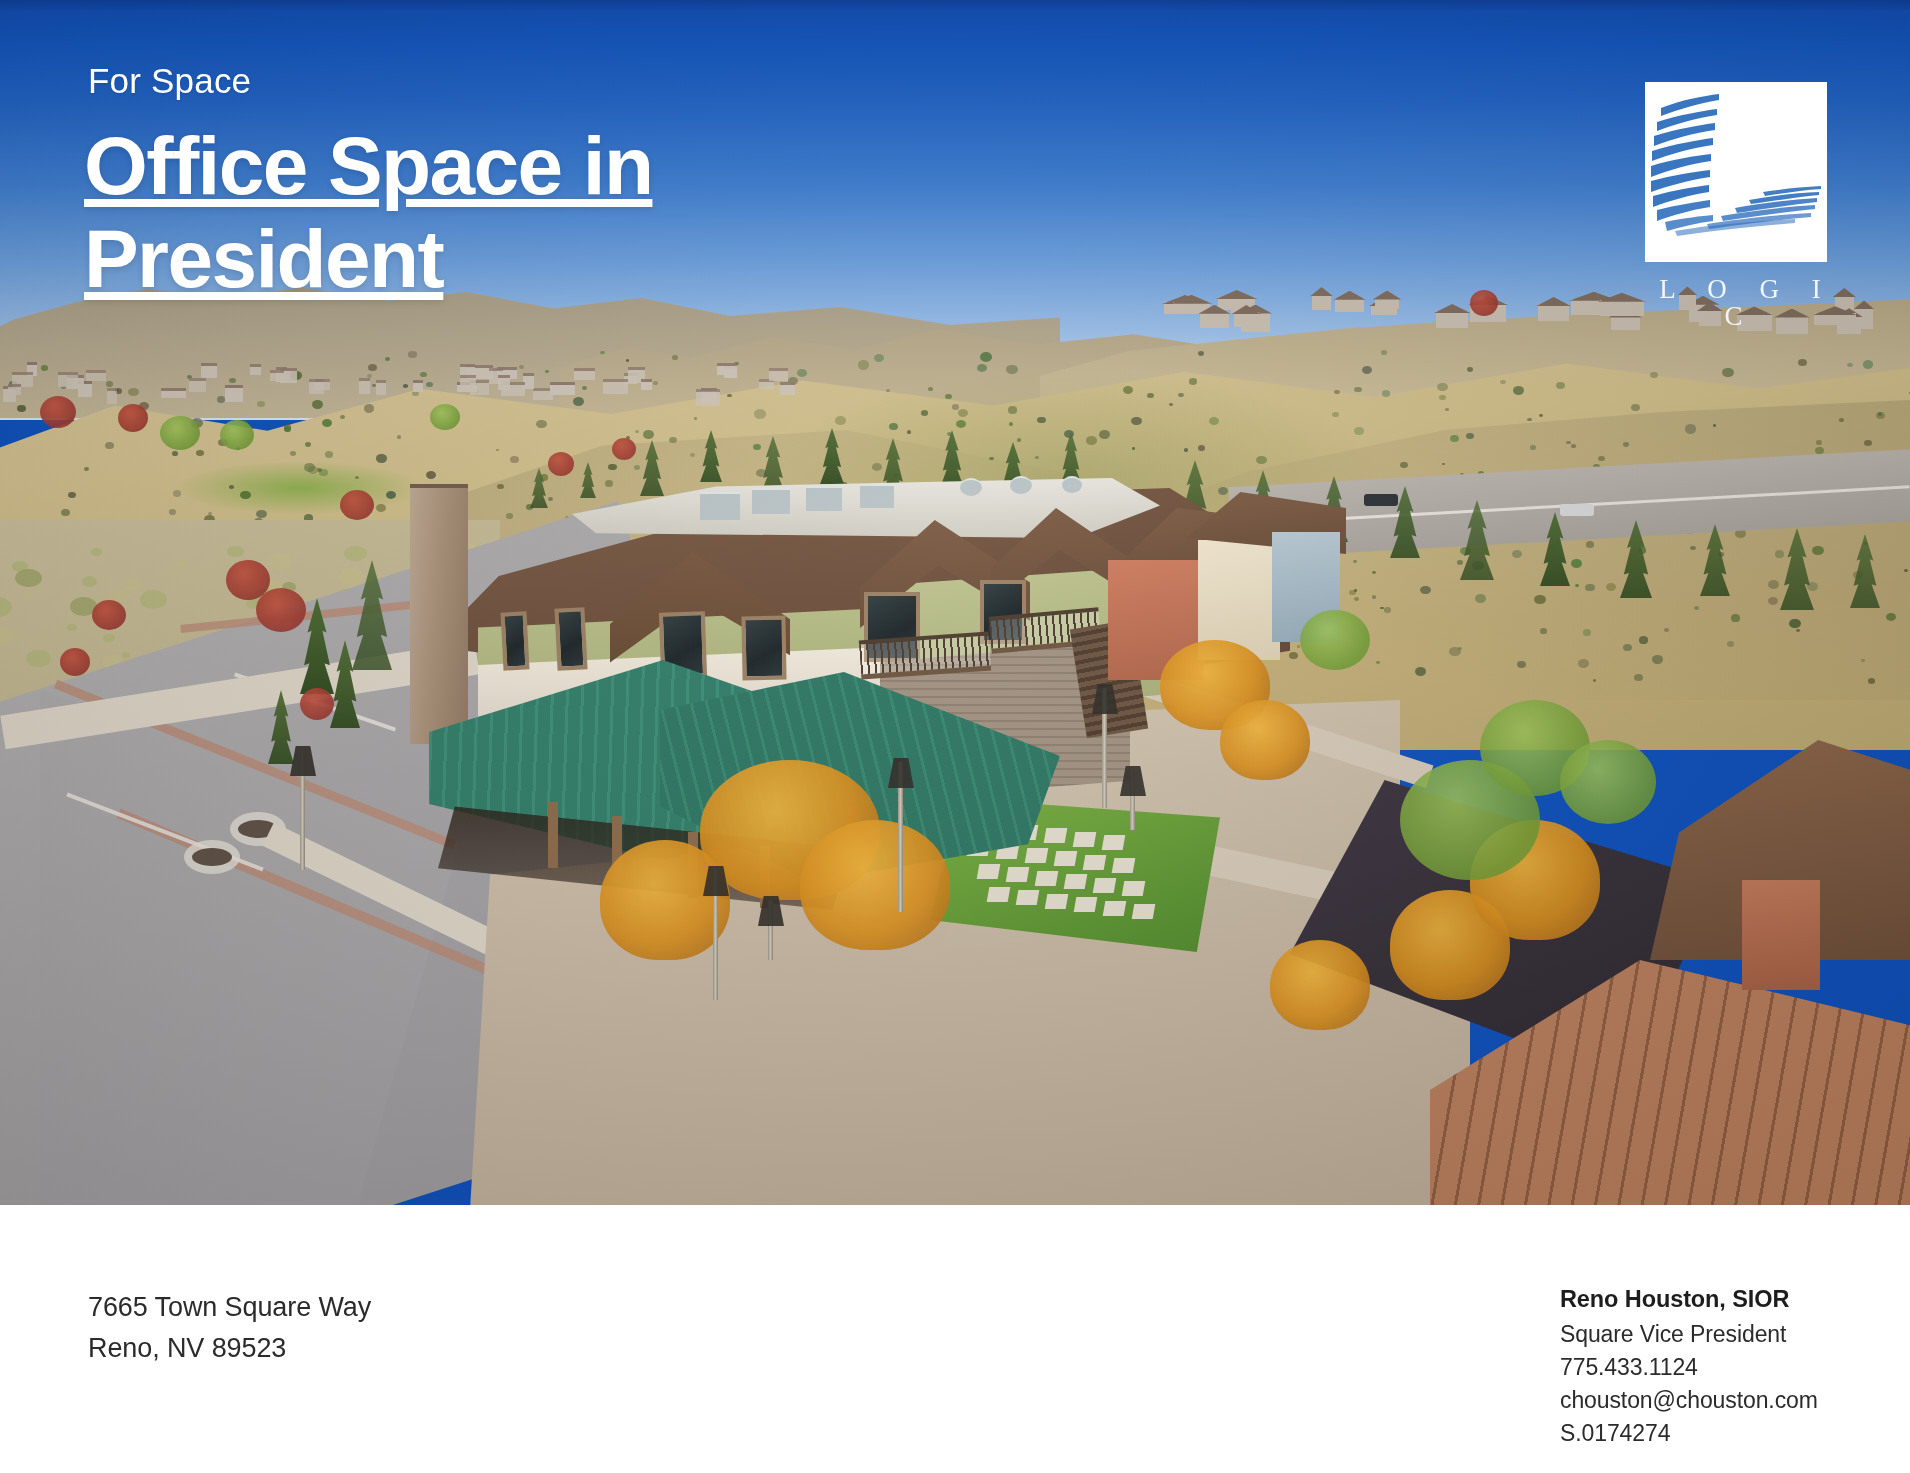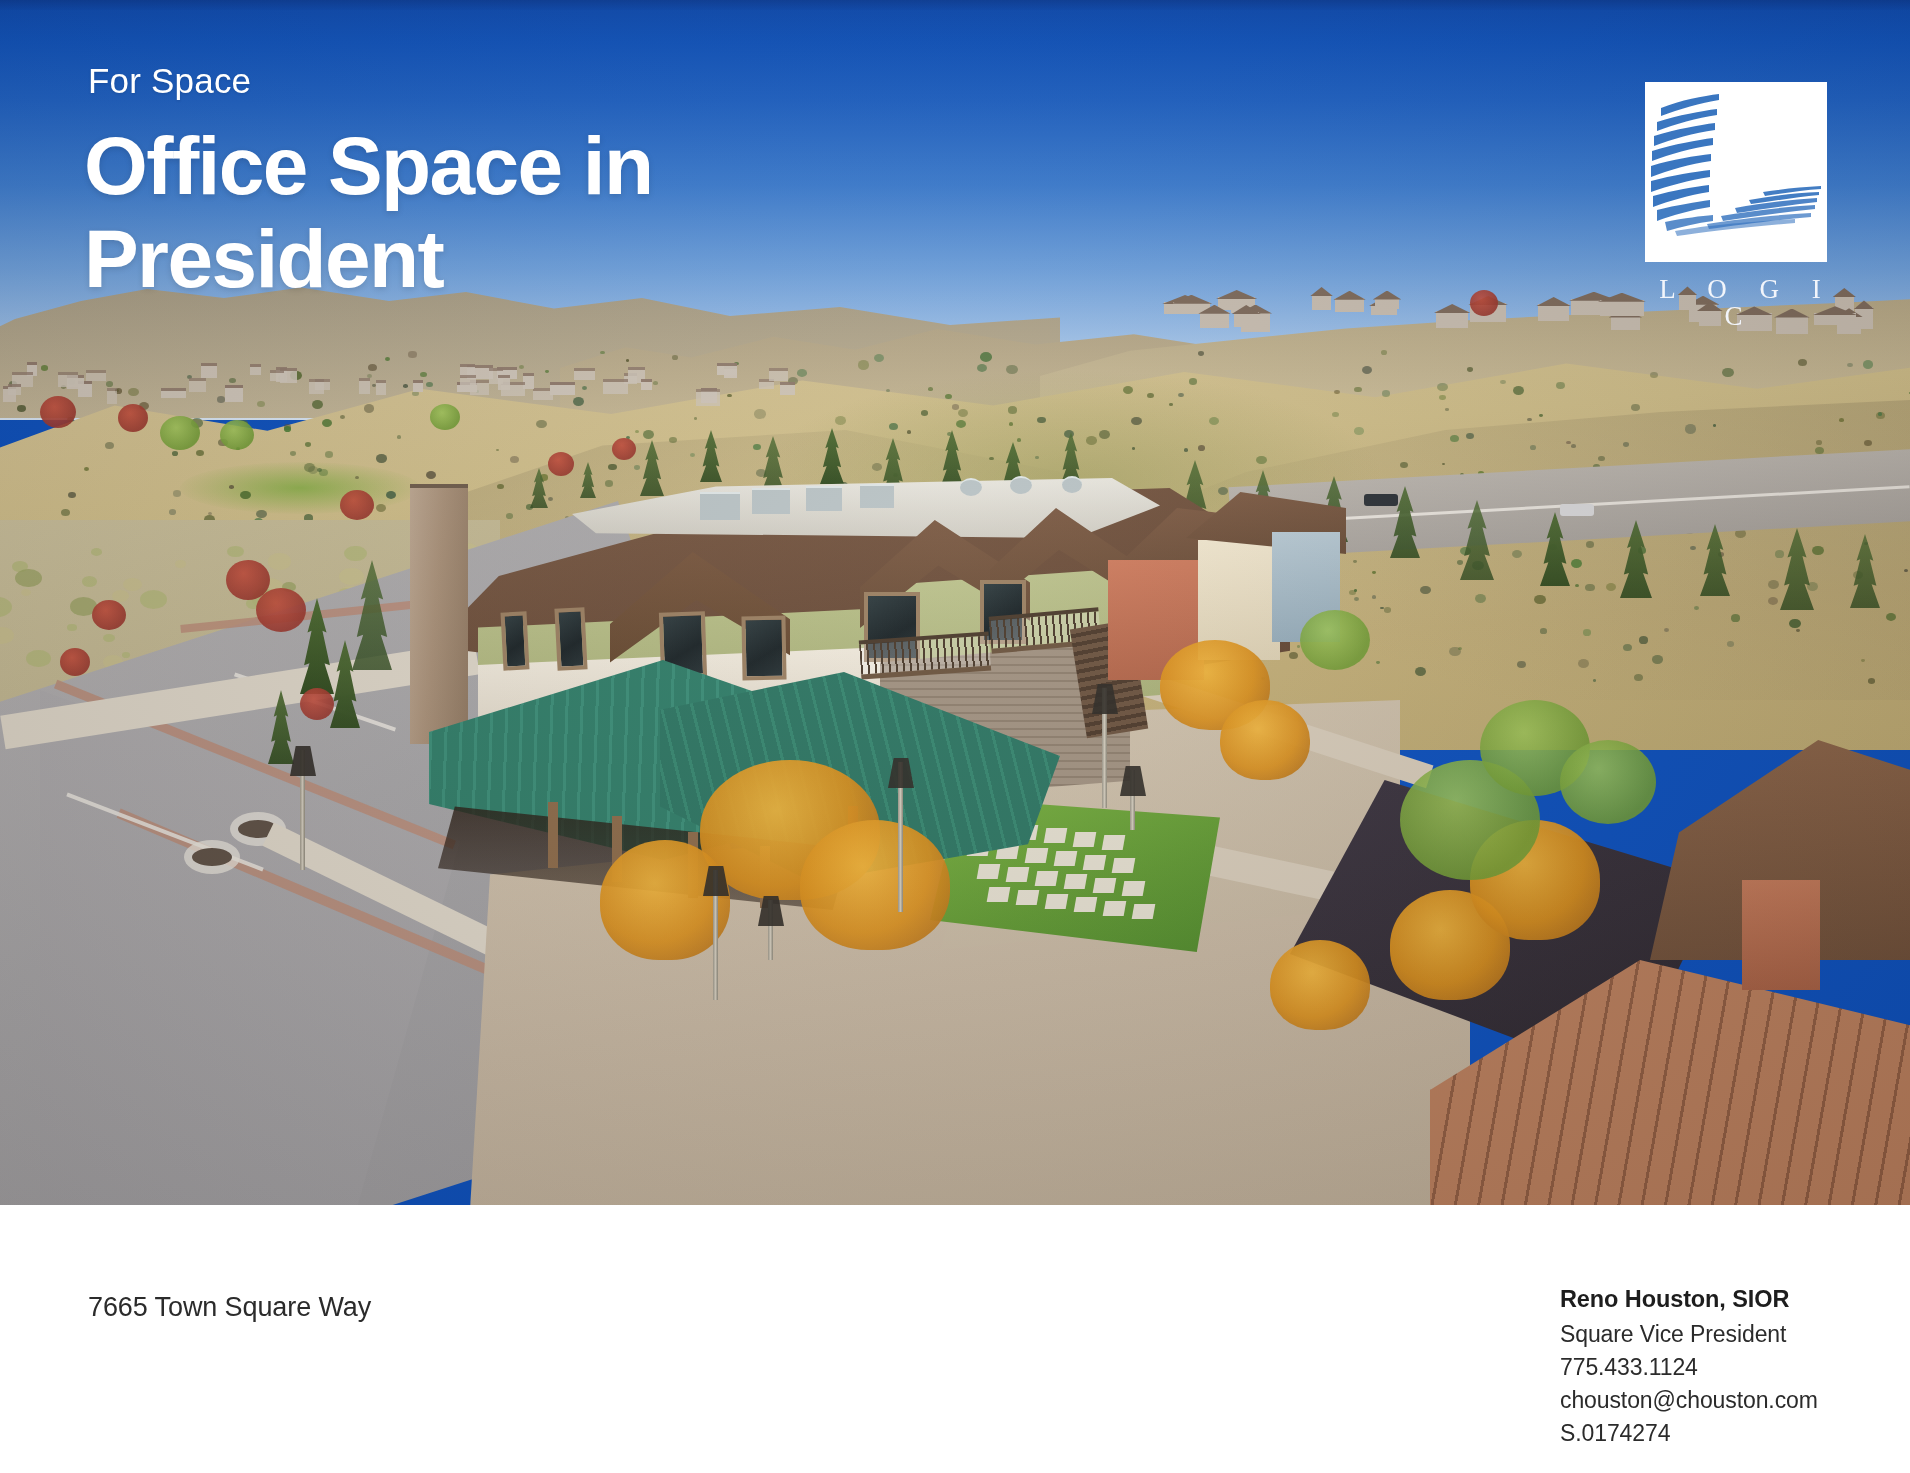--- a/index.html
+++ b/index.html
@@ -397,21 +397,21 @@
     position: absolute;
     left: 84px; top: 120px;
     width: 900px;
     font-size: 82px;
     font-weight: 700;
     color: #ffffff;
     line-height: 1.13;
     letter-spacing: -1.6px;
     text-shadow: 0 2px 6px rgba(0,0,0,.13);
   }
-  .headline span { display: block; }
+  .headline span { display: block; text-decoration: underline; }
 
   
   .logo-block {
     position: absolute;
     left: 1645px; top: 82px;
     width: 190px;
   }
   .logo-mark {
     width: 182px; height: 180px;
     background: #ffffff;
@@ -1364,20 +1364,21 @@
       </svg>
     </div>
     <div class="logo-word">L O G I C</div>
   </div>
 </div>
 
 <div class="footer">
 
   <div class="addr">
     <div>7665 Town Square Way</div>
+    <div>Reno, NV 89523</div>
   </div>
 
   <div class="contact">
     <div class="c-name">Reno Houston, SIOR</div>
     <div>Square Vice President</div>
     <div>775.433.1124</div>
     <div>chouston@chouston.com</div>
     <div>S.0174274</div>
   </div>
 </div>

